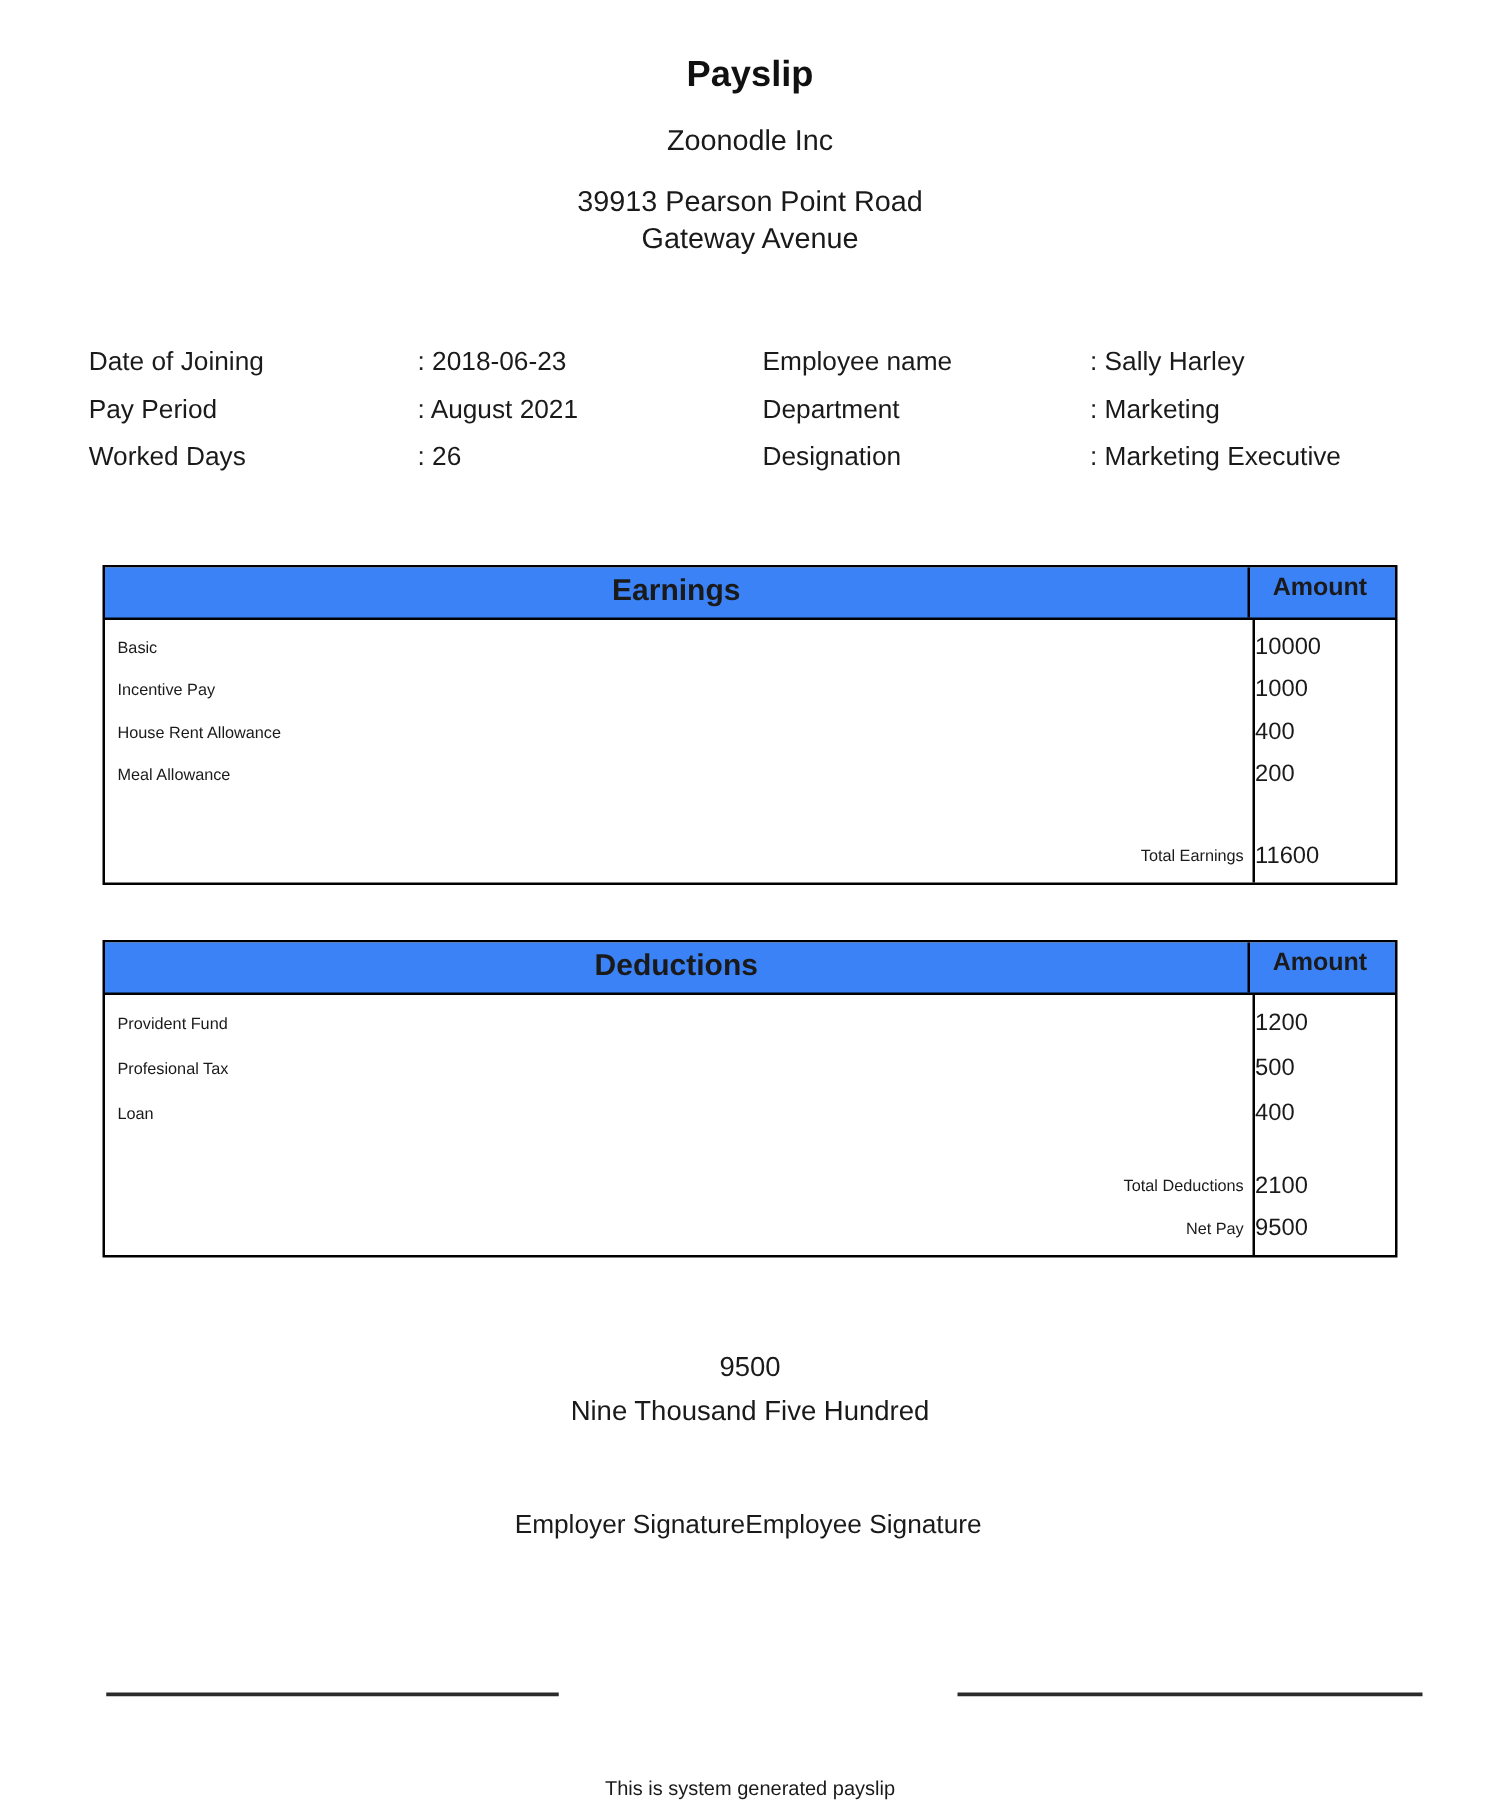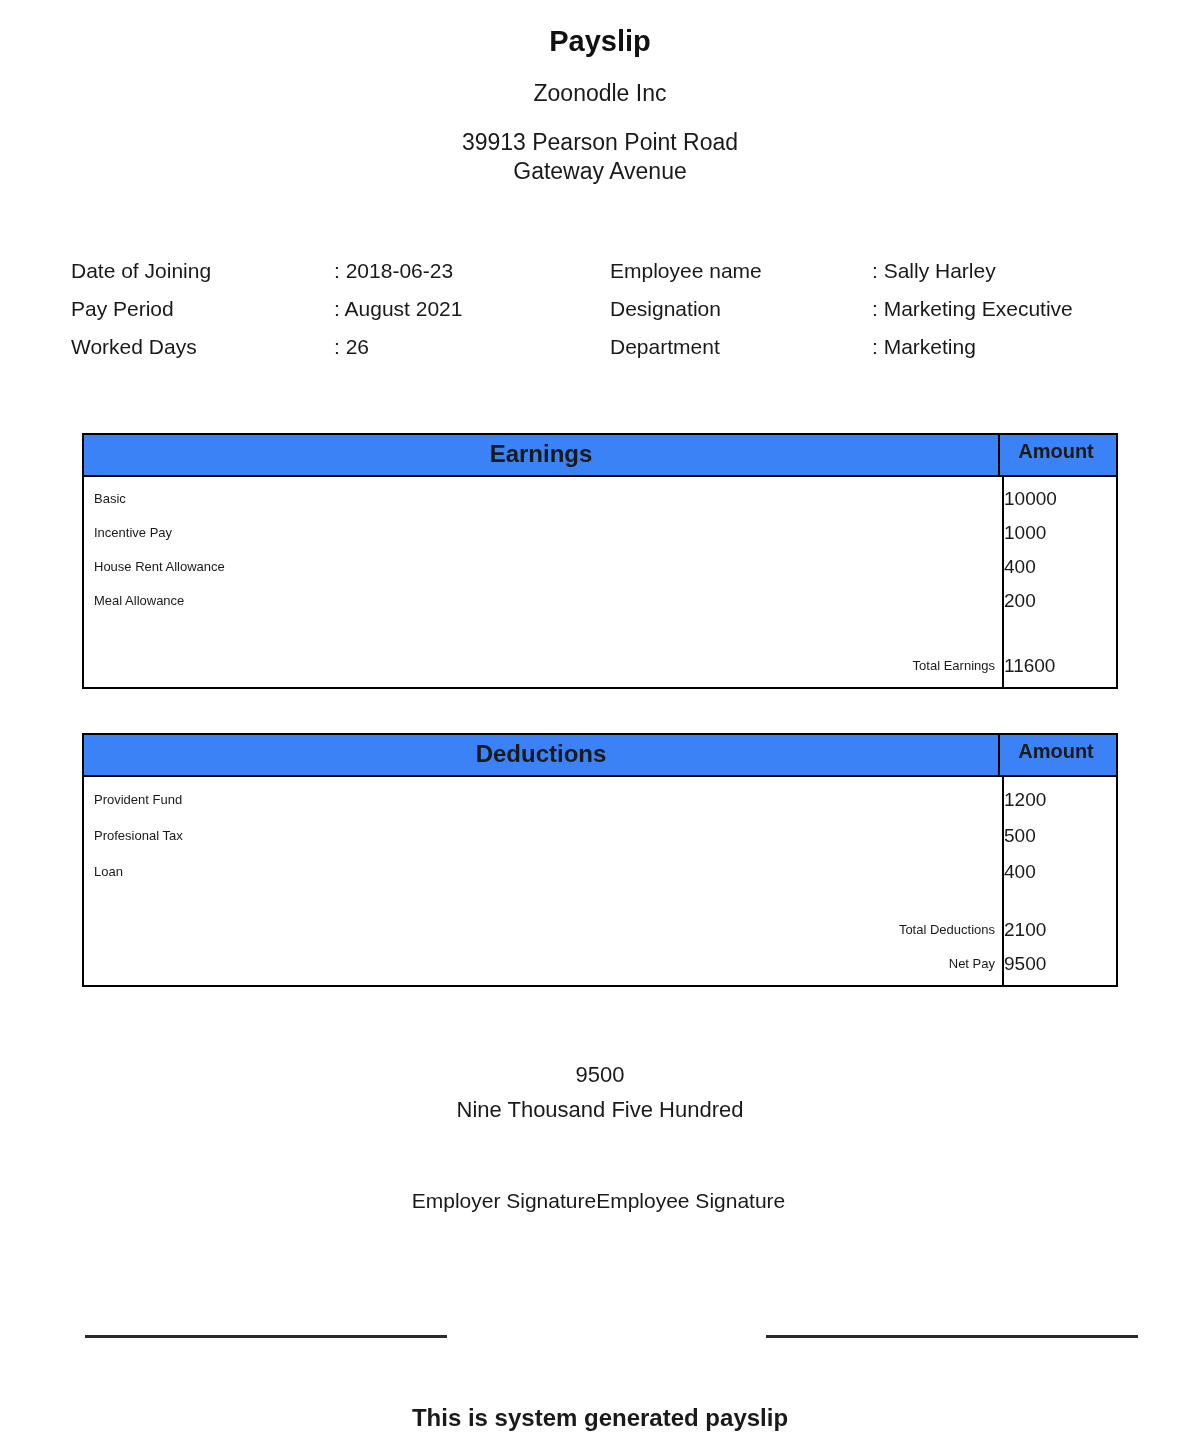--- a/index.html
+++ b/index.html
@@ -15,21 +15,21 @@
     overflow: hidden;
   }
   .page {
     position: relative;
     width: 1200px;
     height: 1451px;
     background: #ffffff;
   }
 
   
-  .header { text-align: center; padding-top: 25px; }
+  .header { text-align: center; padding-top: 44px; }
   .title   { font-size: 29px; font-weight: bold; color: #111; }
   .company { font-size: 23px; margin-top: 22px; }
   .addr1   { font-size: 23px; margin-top: 21px; line-height: 29px; }
   .addr2   { font-size: 23px; line-height: 29px; }
 
   
   .info { position: relative; height: 114px; margin-top: 66px; }
   .info-block { position: absolute; top: 0; }
   .info-block.left  { left: 71px; }
   .info-block.right { left: 610px; }
@@ -118,21 +118,21 @@
     padding-right: 62px;
   }
   .sig-line {
     height: 0;
     border-top: 3px solid #2b2b2b;
   }
   .sig-line.left  { width: 362px; }
   .sig-line.right { width: 372px; }
 
   
-  .footer { text-align: center; margin-top: 66px; font-size: 24px; font-weight: bold; }
+  .footer { text-align: center; margin-top: 66px; font-size: 16px; }
 </style>
 </head>
 <body>
 
 <div class="page">
 
   <div class="header">
     <div class="title">Payslip</div>
     <div class="company">Zoonodle Inc</div>
     <div class="addr1">39913 Pearson Point Road</div>
@@ -153,26 +153,26 @@
         <span class="lbl">Worked Days</span>
         <span class="val">: 26</span>
       </div>
     </div>
     <div class="info-block right">
       <div class="info-row">
         <span class="lbl">Employee name</span>
         <span class="val">: Sally Harley</span>
       </div>
       <div class="info-row">
+        <span class="lbl">Department</span>
+        <span class="val">: Marketing</span>
+      </div>
+      <div class="info-row">
         <span class="lbl">Designation</span>
         <span class="val">: Marketing Executive</span>
-      </div>
-      <div class="info-row">
-        <span class="lbl">Department</span>
-        <span class="val">: Marketing</span>
       </div>
     </div>
   </div>
 
   <div class="paytable earnings">
     <div class="pt-header">
       <div class="c1">Earnings</div>
       <div class="c2">Amount</div>
     </div>
     <div class="pt-body">

